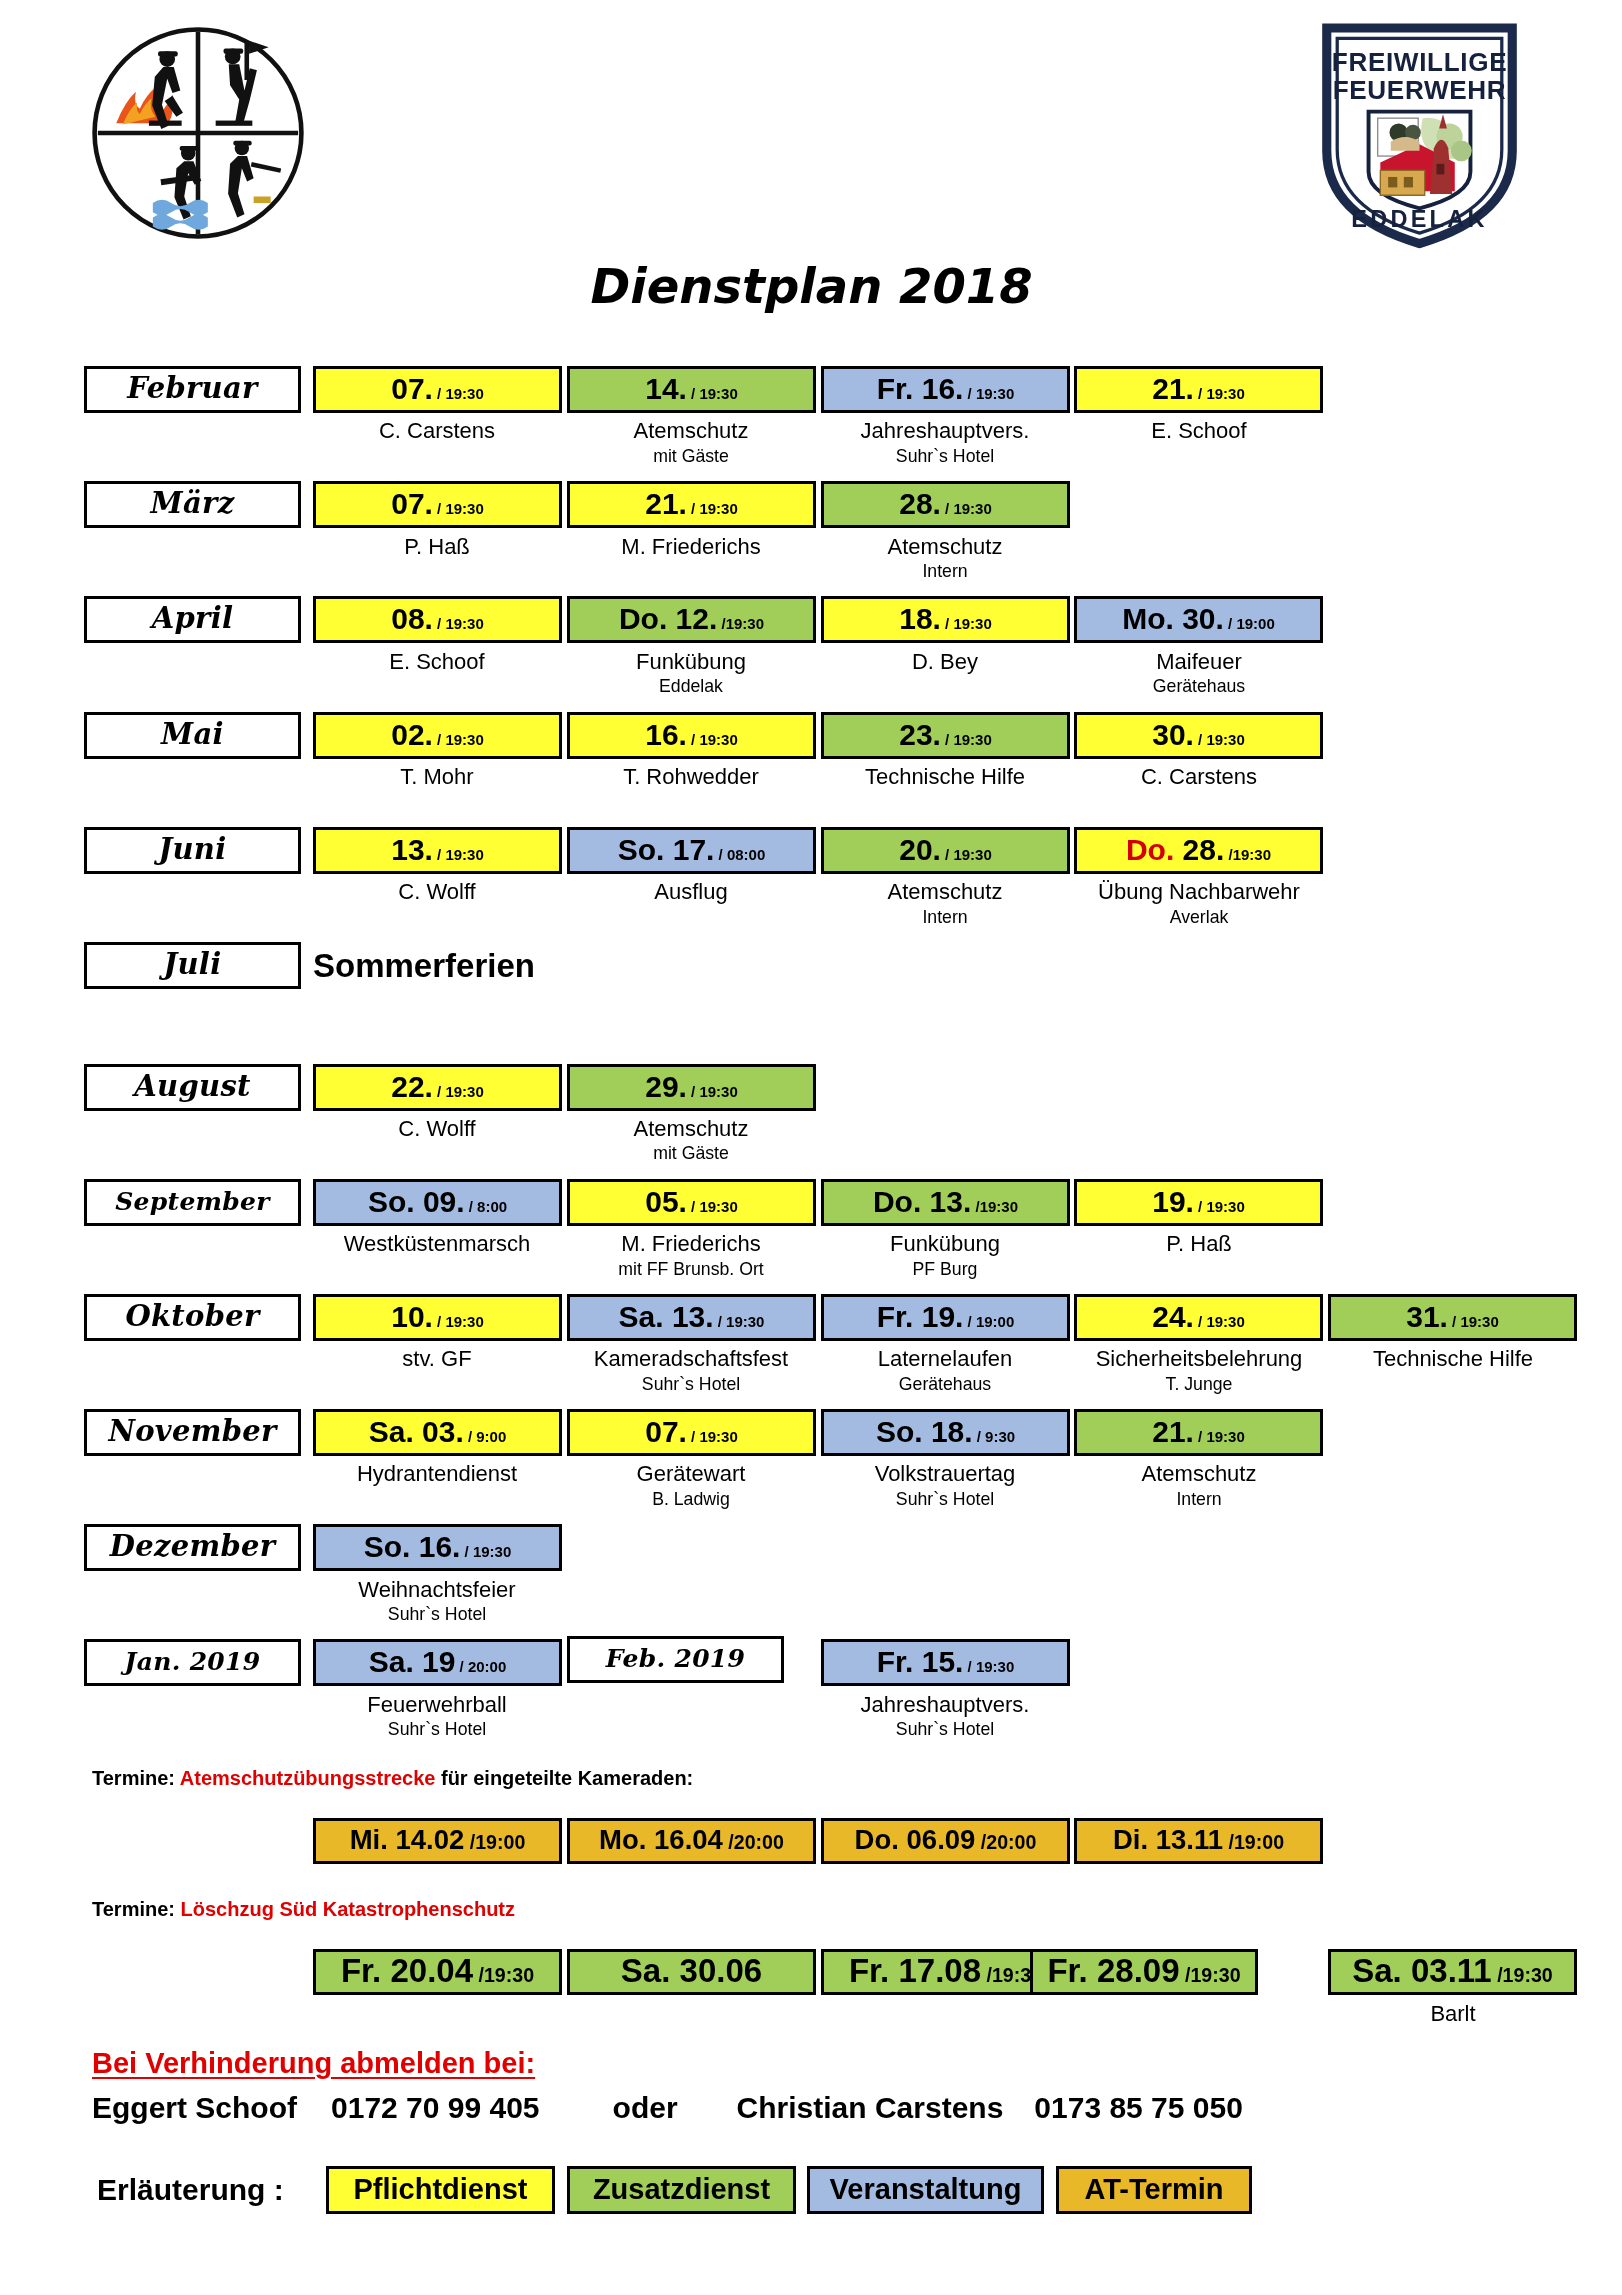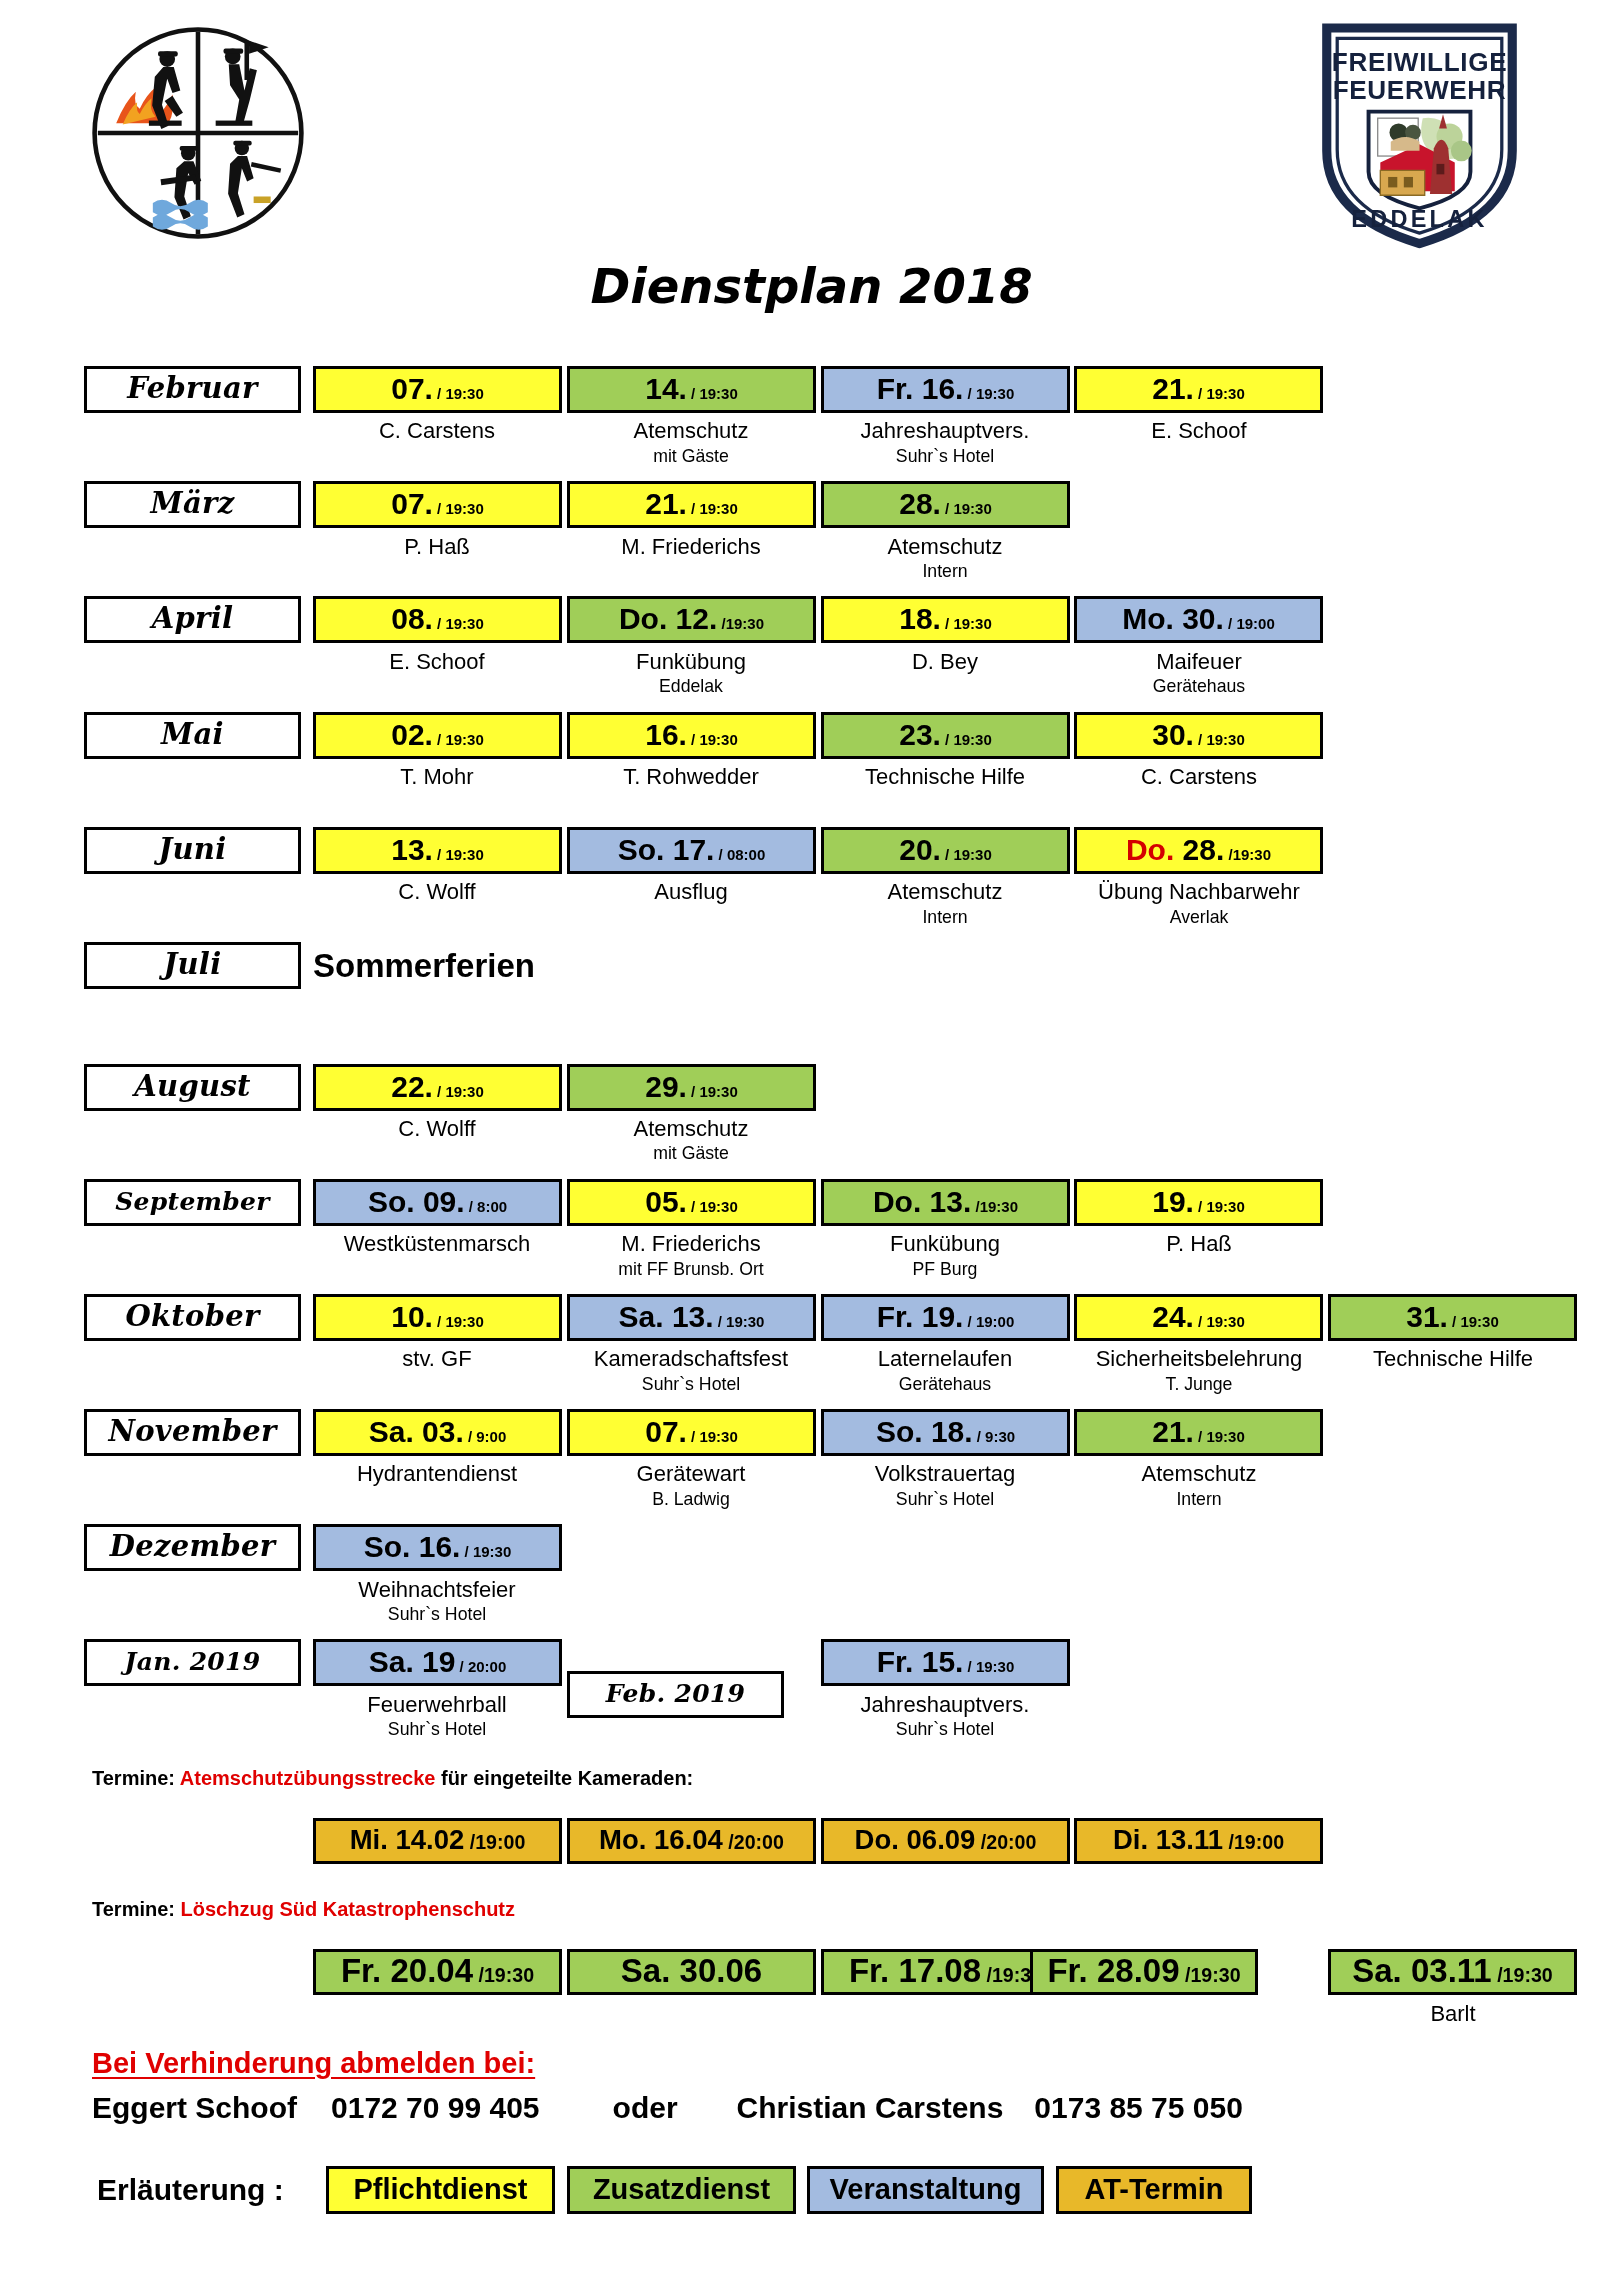--- a/index.html
+++ b/index.html
@@ -289,21 +289,21 @@
     <div class="sub1" style="left: 1059px; width: 280px; top: 1095px;">Atemschutz</div>
     <div class="sub2" style="left: 1059px; width: 280px; top: 1123px;">Intern</div>
     <div class="cellbox monthbox" style="left: 84px; width: 217px; top: 1158px;">Dezember</div>
     <div class="cellbox datebox c-blue" style="left: 313px; width: 249px; top: 1158px;"><span class="d">So. 16.</span><span class="t"> / 19:30</span></div>
     <div class="sub1" style="left: 297px; width: 280px; top: 1211px;">Weihnachtsfeier</div>
     <div class="sub2" style="left: 297px; width: 280px; top: 1238px;">Suhr`s Hotel</div>
     <div class="cellbox monthbox small" style="left: 84px; width: 217px; top: 1273px;">Jan. 2019</div>
     <div class="cellbox datebox c-blue" style="left: 313px; width: 249px; top: 1273px;"><span class="d">Sa. 19</span><span class="t"> / 20:00</span></div>
     <div class="sub1" style="left: 297px; width: 280px; top: 1326px;">Feuerwehrball</div>
     <div class="sub2" style="left: 297px; width: 280px; top: 1353px;">Suhr`s Hotel</div>
-    <div class="cellbox monthbox small" style="left: 567px; width: 217px; top: 1305px;">Feb. 2019</div>
+    <div class="cellbox monthbox small" style="left: 567px; width: 217px; top: 1270px;">Feb. 2019</div>
     <div class="cellbox datebox c-blue" style="left: 821px; width: 249px; top: 1273px;"><span class="d">Fr. 15.</span><span class="t"> / 19:30</span></div>
     <div class="sub1" style="left: 805px; width: 280px; top: 1326px;">Jahreshauptvers.</div>
     <div class="sub2" style="left: 805px; width: 280px; top: 1353px;">Suhr`s Hotel</div>
   </div>
 
 <div class="section-head" style="left:92px;top:1767px;">
   <span>Termine: </span><span class="red">Atemschutzübungsstrecke</span><span> für eingeteilte Kameraden:</span>
 </div>
 <div id="at-cells">
     <div class="at-cell" style="left: 313px; width: 249px; top: 1818px;"><span class="d">Mi. 14.02</span><span class="t"> /19:00</span></div>

